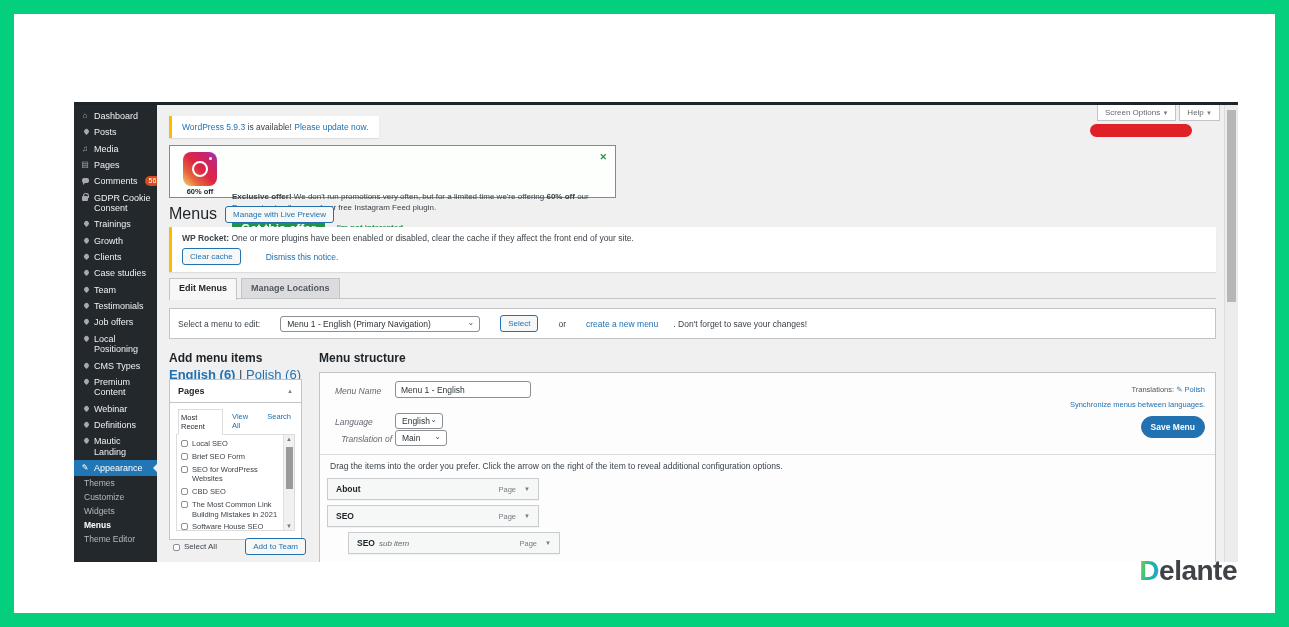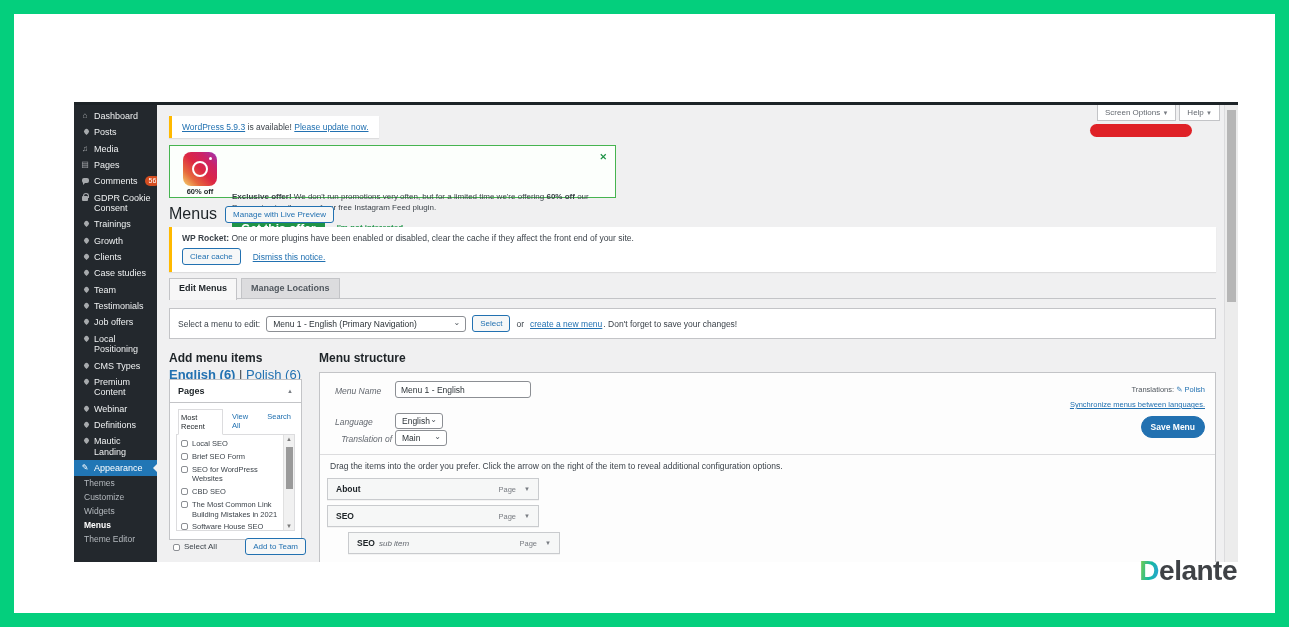--- a/index.html
+++ b/index.html
@@ -31,48 +31,48 @@
   .vthumb { position:absolute; top:5px; left:2px; width:9px; height:192px; background:#b6b6b6; }
 
   
   .topbtns { position:absolute; top:0; right:4px; display:flex; }
   .topbtn { border:1px solid #c3c4c7; border-top:none; background:#fff; color:#646970; font-size:8px; padding:3px 7px; margin-left:3px; cursor:pointer; }
   .caret { font-size:6px; color:#787c82; }
   .redbar { position:absolute; top:19px; right:32px; width:102px; height:13px; background:#df2127; border-radius:7px; }
 
   
   .upd-notice { position:absolute; left:12px; top:11px; background:#fff; border-left:3px solid #ffb900; box-shadow:0 1px 1px rgba(0,0,0,.08); padding:6px 10px; font-size:8.5px; white-space:nowrap; }
-  a.blue { color:#2271b1; text-decoration:underline; cursor:pointer; }
+  a.blue { color:#2271b1; cursor:pointer; }
   .promo { position:absolute; left:12px; top:40px; width:447px; height:53px; background:#fcfffc; border:1px solid #46b450; display:flex; padding:6px 8px; gap:10px; }
   .insta-card { width:44px; text-align:center; }
   .insta-logo { width:34px; height:34px; margin:0 auto; border-radius:8px; background:linear-gradient(45deg,#f5d76e 0%,#e6683c 25%,#dc2743 50%,#cc2366 75%,#9b36b7 100%); position:relative; }
   .insta-logo::before { content:''; position:absolute; left:9px; top:9px; width:12px; height:12px; border:2px solid #fff; border-radius:50%; }
   .insta-logo::after { content:''; position:absolute; right:5px; top:5px; width:3px; height:3px; background:#fff; border-radius:50%; }
   .insta-off { font-size:7.5px; font-weight:bold; color:#1d2327; margin-top:1px; }
   .promo-body { flex:1; font-size:8px; color:#3c434a; line-height:1.35;margin-top:40px; }
   .promo-btns { margin-top:4px; display:flex; align-items:center; gap:12px; }
   .green-btn { background:#1f9347; color:#fff; font-size:12px; font-weight:bold; border:none; border-radius:3px; padding:4px 9px; cursor:pointer; }
   a.green-link { color:#1f9347; font-size:8px; font-weight:bold; text-decoration:underline; cursor:pointer; }
   .promo-close { color:#1f9347; font-size:9px; font-weight:bold; cursor:pointer; align-self:flex-start; }
 
   
   .page-head { position:absolute; left:12px; top:100px; display:flex; align-items:center; gap:8px; }
   .page-title { font-size:16px; color:#1d2327; font-weight:400; }
   .btn-sec { background:#f6f7f7; border:1px solid #2271b1; color:#2271b1; font-size:8px; border-radius:3px; padding:3px 7px; cursor:pointer; white-space:nowrap; }
 
   .rocket { position:absolute; left:12px; top:122px; right:8px; background:#fff; border-left:3px solid #ffb900; box-shadow:0 1px 1px rgba(0,0,0,.08); padding:6px 10px 7px; font-size:8.5px; }
-  .rocket-btns { margin-top:5px; display:flex; align-items:center; gap:12px; }
+  .rocket-btns { margin-top:5px; display:flex; align-items:center; gap:25px; }
 
   
   .tabs { position:absolute; left:12px; top:173px; right:8px; border-bottom:1px solid #c3c4c7; height:21px; display:flex; }
   .tab { border:1px solid #c3c4c7; border-bottom:none; background:#dcdcde; color:#50575e; font-size:9px; font-weight:bold; padding:4px 9px; margin-right:4px; cursor:pointer; }
   .tab.active { background:#f7f7f7; position:relative; top:0; color:#1d2327; height:22px; }
 
   
-  .mselect { position:absolute; left:12px; top:203px; right:8px; background:#fff; border:1px solid #c3c4c7; padding:6px 8px; font-size:8.5px; display:flex; align-items:center; gap:6px; }
+  .mselect { position:absolute; left:12px; top:203px; right:8px; background:#fff; border:1px solid #c3c4c7; padding:6px 8px; font-size:8.5px; display:flex; align-items:center; gap:20px; }
   .dd { background:#fff; border:1px solid #8c8f94; border-radius:3px; padding:2px 16px 2px 6px; position:relative; font-size:8.5px; color:#2c3338; cursor:pointer; white-space:nowrap; }
   .dd::after { content:'⌄'; position:absolute; right:5px; top:1px; font-size:8px; color:#50575e; }
   .dd.wide { width:200px; }
 
   
   .col-head { position:absolute; font-size:12px; font-weight:bold; color:#1d2327; }
   .lang-filter { position:absolute; left:12px; top:262px; font-size:13px; }
   .lang-filter b { color:#2271b1; }
   .pages-box { position:absolute; left:12px; top:274px; width:133px; background:#fff; border:1px solid #c3c4c7; }
   .pages-head { display:flex; justify-content:space-between; align-items:center; padding:6px 8px; border-bottom:1px solid #c3c4c7; font-size:9px; font-weight:bold; color:#1d2327; cursor:pointer; }

